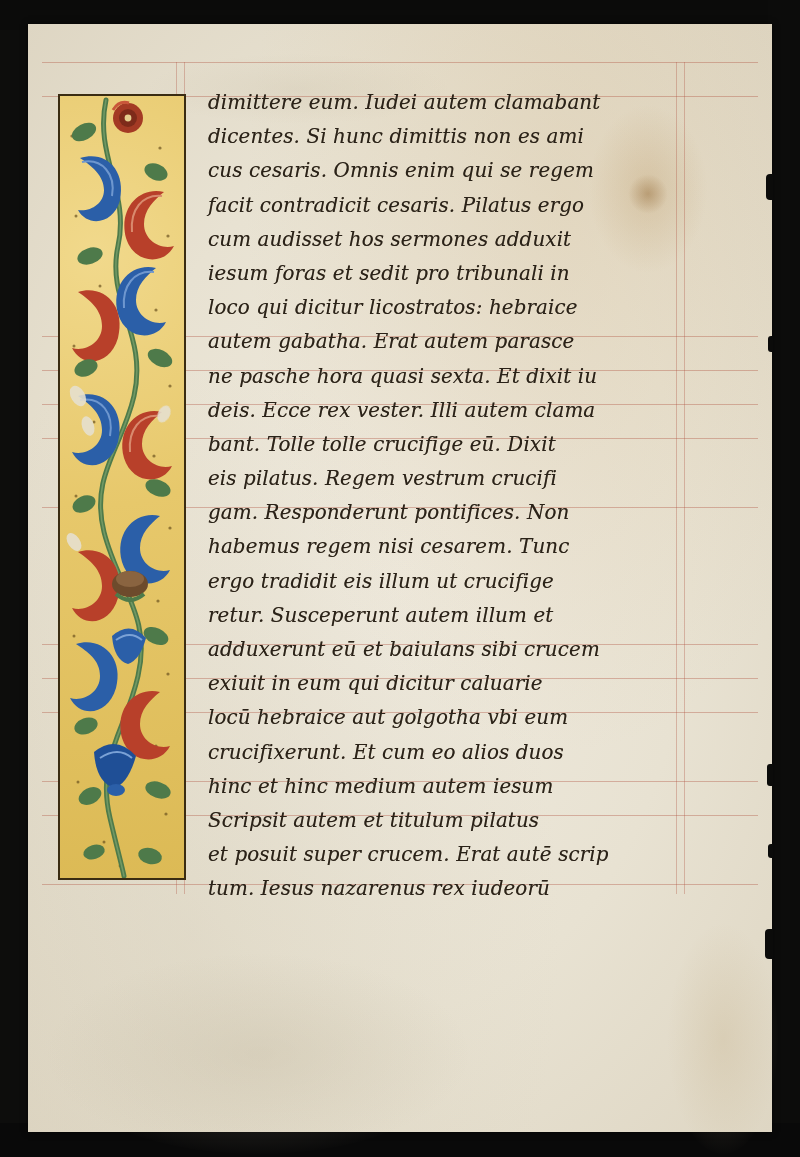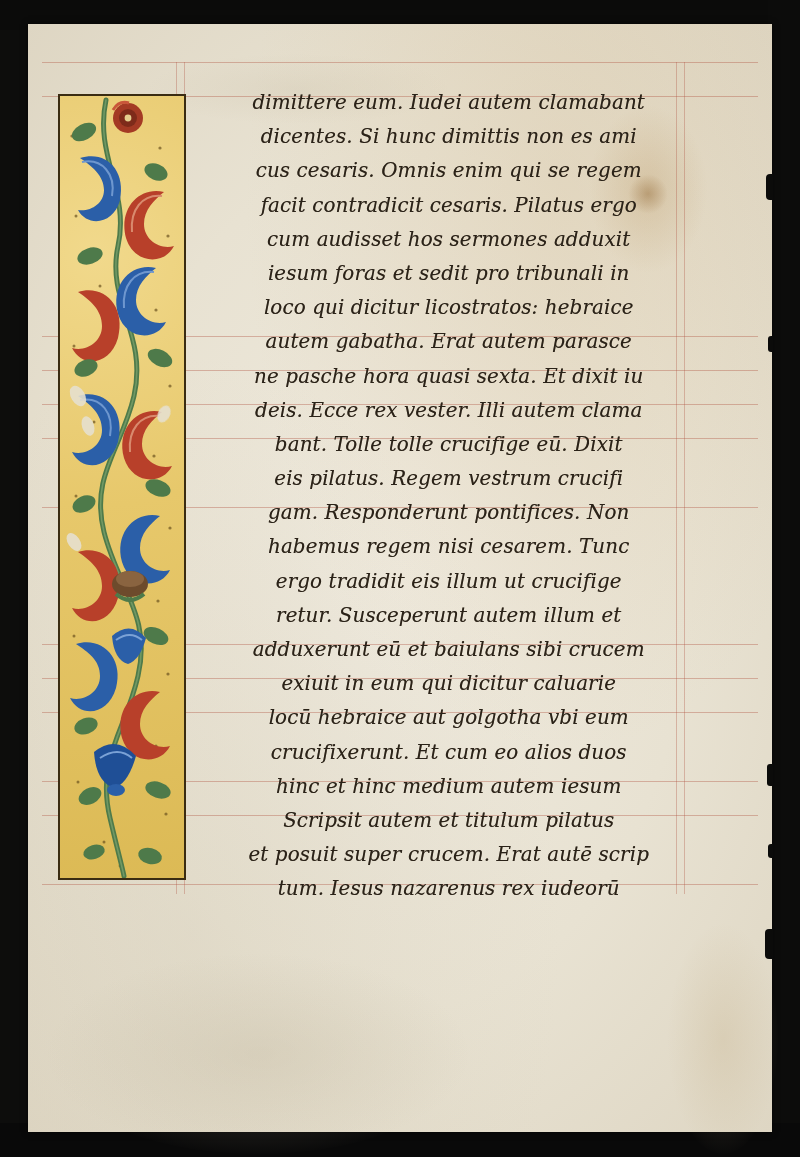--- a/index.html
+++ b/index.html
@@ -25,21 +25,20 @@
   
   #leaf {
     position: absolute;
     left: 28px; top: 24px;
     width: 744px; height: 1108px;
     background:
       radial-gradient(ellipse at 72% 16%, rgba(214,190,150,0.30) 0%, rgba(214,190,150,0) 42%),
       radial-gradient(ellipse at 22% 82%, rgba(206,198,176,0.26) 0%, rgba(206,198,176,0) 45%),
       radial-gradient(ellipse at 50% 50%, #efeade 0%, #e8e2d2 55%, #ded6c3 100%);
     box-shadow: 0 0 6px rgba(0,0,0,0.55);
-    text-align: center;
   }
   
   .stain {
     position:absolute; border-radius:50%;
     pointer-events:none;
   }
   .s1 { left:560px; top:80px;  width:120px; height:170px; background:radial-gradient(ellipse, rgba(186,150,96,0.30), rgba(186,150,96,0) 70%); }
   .s2 { left:600px; top:150px; width:40px;  height:40px;  background:radial-gradient(ellipse, rgba(150,110,60,0.45), rgba(150,110,60,0) 70%); }
   .s3 { left:20px;  top:930px; width:420px; height:200px; background:radial-gradient(ellipse, rgba(196,186,162,0.35), rgba(196,186,162,0) 72%); }
   .s4 { left:640px; top:900px; width:110px; height:230px; background:radial-gradient(ellipse, rgba(198,178,140,0.30), rgba(198,178,140,0) 72%); }

